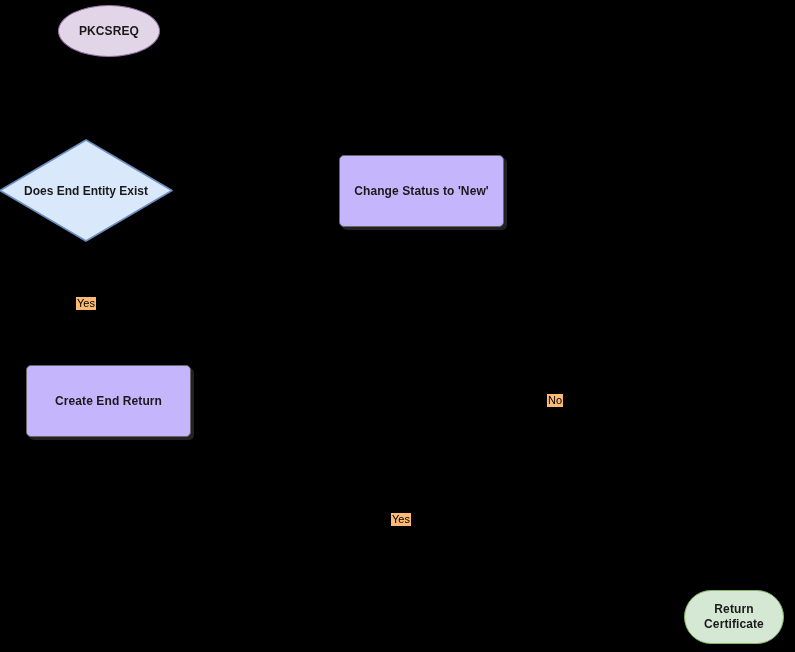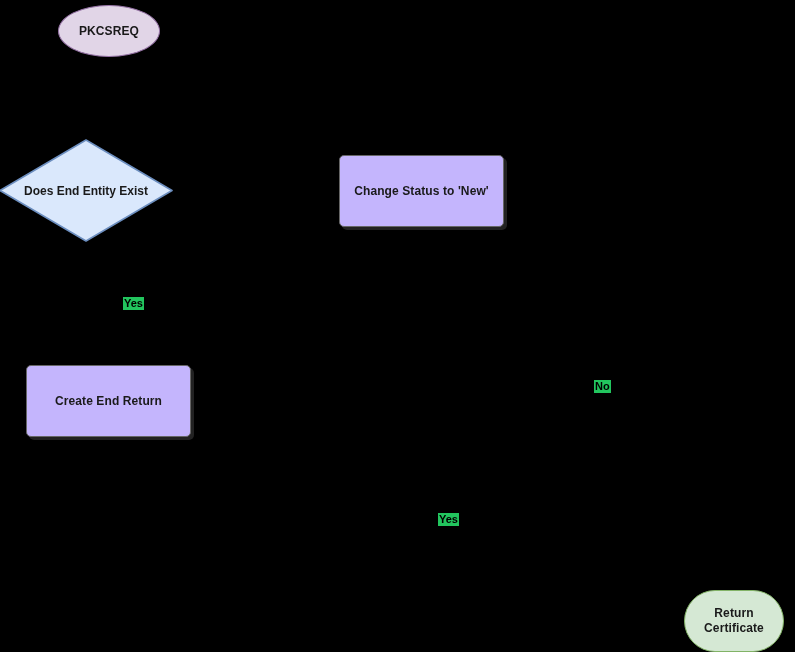--- a/index.html
+++ b/index.html
@@ -79,30 +79,29 @@
   
   .stadium-green {
     background: #d5e8d4;
     border: 1.6px solid #82b366;
     border-radius: 38px;
   }
 
   
   .edge-label {
     position: absolute;
-    background: #22c55e;
+    background: #fdba74;
     color: #000000;
     font-size: 11px;
-    font-weight: bold;
+    font-weight: normal;
     font-family: "Liberation Sans", sans-serif;
     line-height: 13px;
     padding: 0 1px;
     white-space: nowrap;
     user-select: none;
-    margin-left: 47px;
   }
 </style>
 </head>
 <body>
 
 <div id="canvas">
 
   <div class="node ellipse-purple" style="left:35px; top:5px; width:102px; height:52px;">
     <span>PKCSREQ</span>
   </div>
@@ -118,26 +117,26 @@
     <span>Change Status to 'New'</span>
   </div>
 
   <div class="edge-label" style="left:76px; top:297px;">Yes</div>
 
   <div class="node process-box" style="left:3px; top:365px; width:165px; height:72px;">
     <span>Create End Return</span>
   </div>
 
 
-  <div class="edge-label" style="left:547px; top:380px;">No</div>
+  <div class="edge-label" style="left:547px; top:394px;">No</div>
 
 
   <div class="edge-label" style="left:391px; top:513px;">Yes</div>
 
 
-  <div class="node stadium-green" style="left:661px; top:590px; width:100px; height:62px;">
+  <div class="node stadium-green" style="left:661px; top:590px; width:100px; height:54px;">
     <span>
       <span>Return</span><br>
       <span>Certificate</span>
     </span>
   </div>
 
 </div>
 
 </body></html>

